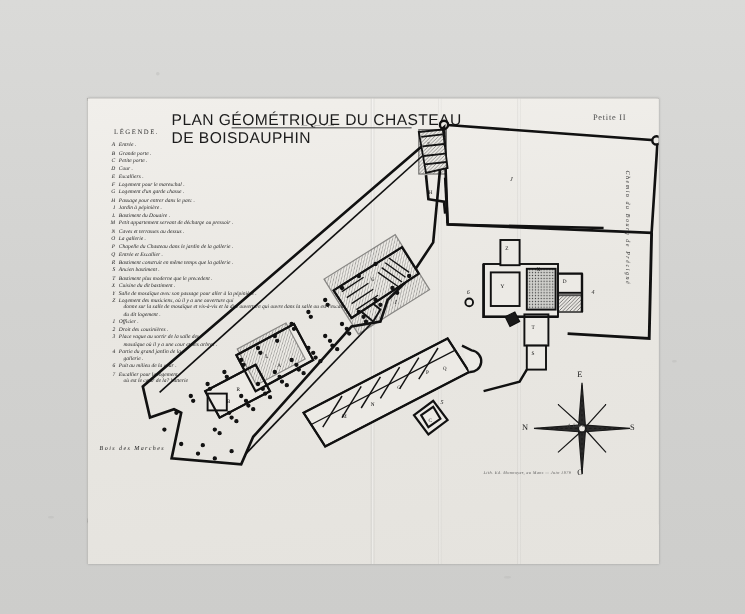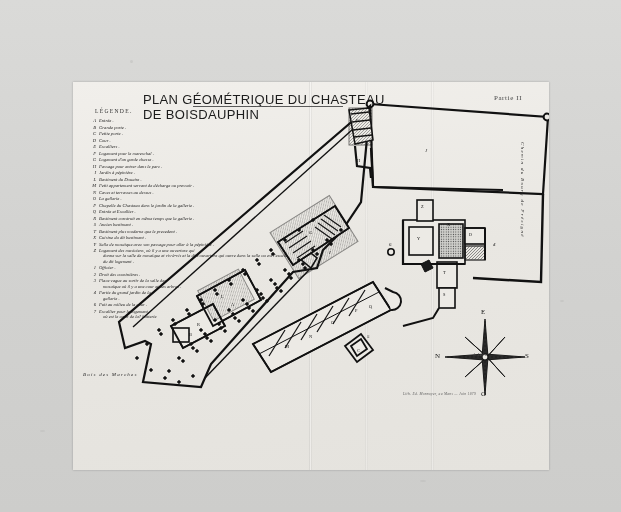--- a/index.html
+++ b/index.html
@@ -113,21 +113,21 @@
 
   <div id="sheet">
 
     <div class="fold" id="fold1"></div>
     <div class="fold" id="fold2"></div>
     <div class="fold" id="fold3"></div>
 
     <div id="title">PLAN GÉOMÉTRIQUE DU CHASTEAU DE BOISDAUPHIN</div>
     <div id="title-rule"></div>
     <div id="title-orn">— · — · —</div>
-    <div id="planche">Partie II</div>
+    <div id="planche">Petite II</div>
 
     <div id="legend">
       <div id="legend-title">LÉGENDE.</div>
       <ol id="legend-list">
           <li>
             <span class="key">A</span>
             <span class="txt"><span>Entrée .</span></span>
           </li>
           <li>
             <span class="key">B</span>

